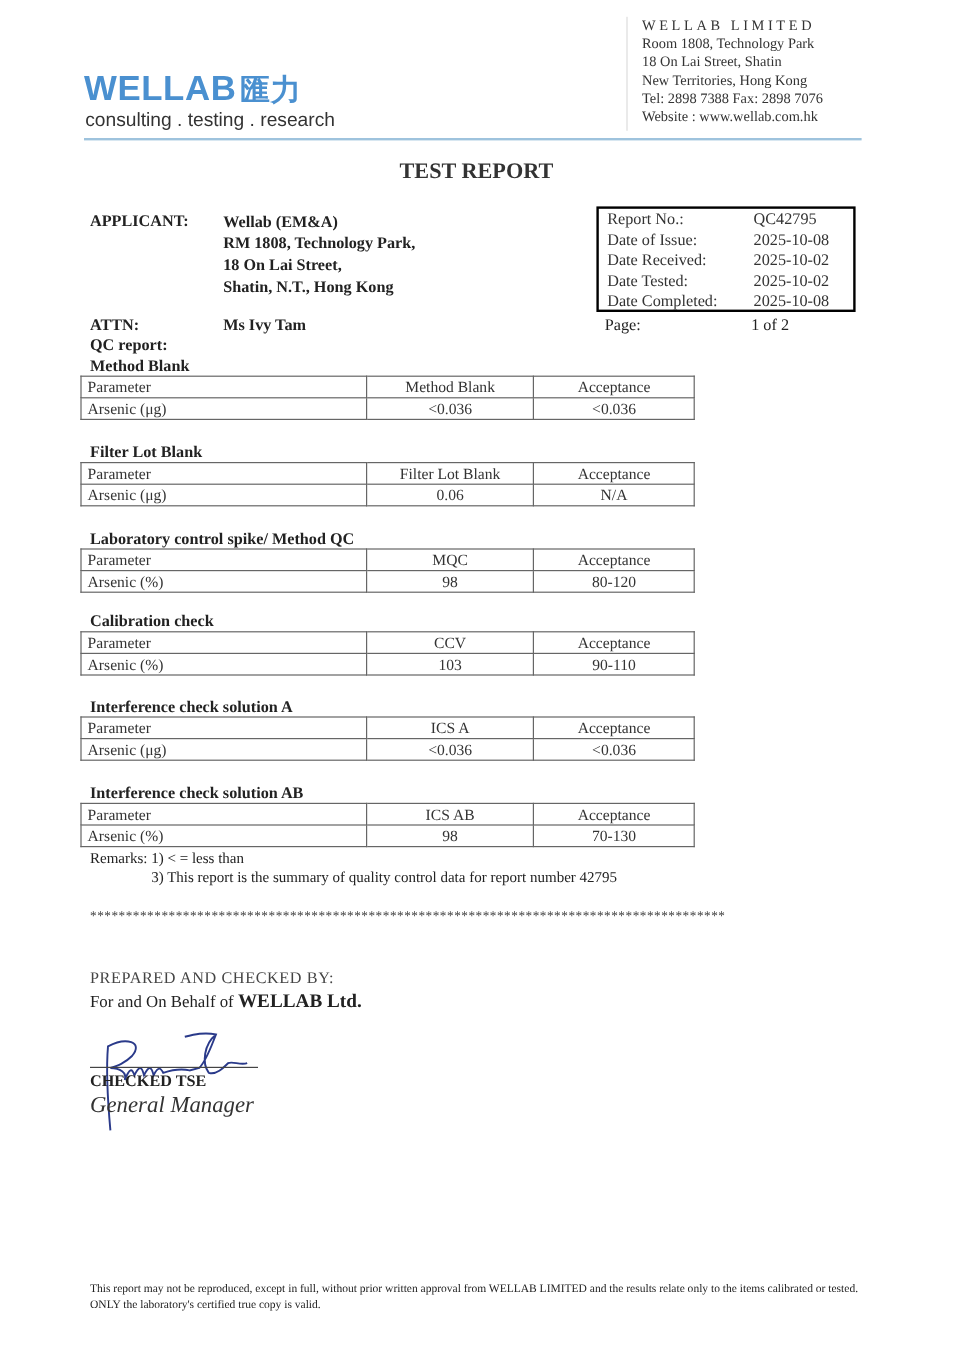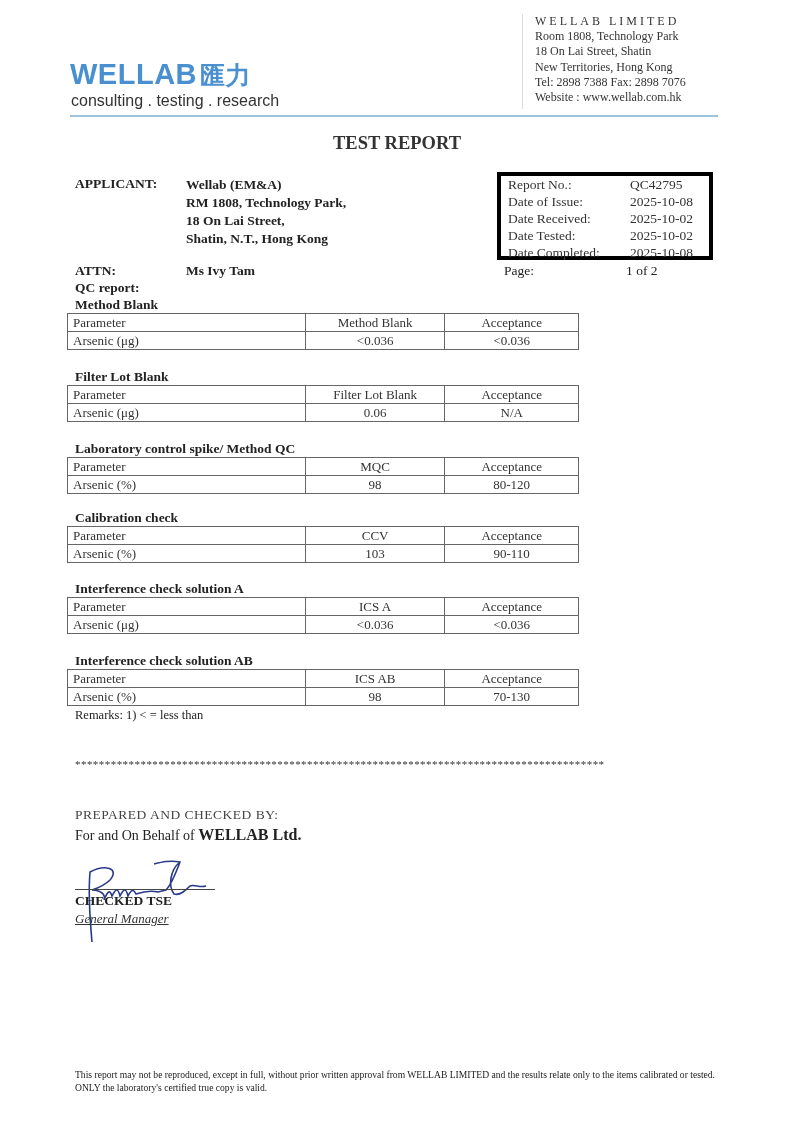--- a/index.html
+++ b/index.html
@@ -12,42 +12,42 @@
   .addr { left:535px; top:14px; font-size:12px; line-height:15.2px; color:#333; }
   .addr .co { letter-spacing:3px; }
   .addr-bar { left:522px; top:14px; width:1px; height:95px; background:#ddd; }
   .title { left:0; width:794px; top:133px; text-align:center; font-weight:bold; font-size:18.5px; color:#333; }
   .lbl { font-weight:bold; font-size:13.5px; }
   .applicant-lbl { left:75px; top:176px; }
   .applicant-val { left:186px; top:176px; line-height:18px; font-weight:bold; font-size:13.5px; }
   .attn-lbl { left:75px; top:263px; }
   .attn-val { left:186px; top:263px; }
   .qc-lbl { left:75px; top:280px; }
-  .info-box { left:497px; top:172px; width:216px; height:88px; border:4px solid #000000; box-sizing:border-box; }
+  .info-box { left:497px; top:172px; width:216px; height:88px; border:2px solid #000000; box-sizing:border-box; }
   .info-row { position:absolute; font-size:13.5px; color:#333; }
   .info-key { left:7px; }
   .info-val { left:129px; }
   .page-key { left:504px; top:263px; font-size:13.5px; }
   .page-val { left:626px; top:263px; font-size:13.5px; }
   .sec-title { left:75px; font-weight:bold; font-size:13.5px; }
   table.qc { position:absolute; left:67px; width:512px; border-collapse:collapse; font-size:13px; color:#333; }
   table.qc td { border:1px solid #666; height:17px; padding:0 5px; line-height:17px; }
   table.qc td.c1 { width:224px; text-align:left; }
   table.qc td.c2 { width:127px; text-align:center; }
   table.qc td.c3 { width:121px; text-align:center; }
   .remarks { left:75px; top:708px; font-size:12.5px; line-height:15.5px; color:#222; }
   .remarks .ind { padding-left:51px; }
   .stars { left:75px; top:758px; font-size:11px; letter-spacing:0.45px; color:#333; white-space:nowrap; }
   .prep { left:75px; top:807px; font-size:13.5px; color:#444; letter-spacing:0.5px; }
   .behalf { left:75px; top:826px; font-size:14px; color:#222; }
   .behalf b { font-size:16px; }
   .sig { left:70px; top:850px; }
   .sig-line { left:75px; top:889px; width:140px; height:1px; background:#444; }
   .name { left:75px; top:893px; font-weight:bold; font-size:13.5px; }
-  .role { left:75px; top:911px; font-style:italic; font-size:13px; color:#333;text-decoration:underline; }
+  .role { left:75px; top:911px; font-style:italic; font-size:19px; color:#333; }
   .footer { left:75px; top:1068px; width:650px; font-size:9.6px; line-height:13px; color:#222; }
 </style>
 </head>
 <body>
 
 <div class="abs logo-word">
   <span>WELLAB</span><span class="logo-cn">匯力</span>
 </div>
 <div class="abs logo-tag">consulting . testing . research</div>
 <div class="abs addr-bar"></div>
@@ -180,20 +180,21 @@
   <tr>
     <td class="c1">Arsenic (%)</td>
     <td class="c2">98</td>
     <td class="c3">70-130</td>
   </tr>
 </tbody>
   </table>
 
 <div class="abs remarks">
   <div>Remarks: 1) &lt; = less than</div>
+  <div class="ind">3) This report is the summary of quality control data for report number 42795</div>
 </div>
 <div class="abs stars">*****************************************************************************************</div>
 
 <div class="abs prep">PREPARED AND CHECKED BY:</div>
 <div class="abs behalf">
   <span>For and On Behalf of </span><b>WELLAB Ltd.</b>
 </div>
 <svg class="abs sig" width="160" height="100" viewBox="0 0 160 100">
   <path d="M22 92 C 20 70, 18 45, 20 22 C 35 14, 50 18, 40 30 C 34 36, 28 38, 22 40 C 30 40, 36 44, 34 50 C 38 40, 40 40, 42 46 C 46 38, 48 38, 50 46 C 54 38, 56 38, 58 46 C 62 38, 64 40, 66 44 C 72 42, 80 40, 88 42 L 96 40 C 102 34, 106 22, 110 12 C 100 10, 92 12, 84 14 M 110 12 C 100 20, 98 36, 104 44 C 110 46, 116 40, 120 36 C 124 34, 130 38, 136 36" fill="none" stroke="#2a3a8a" stroke-width="1.6"></path>
 </svg>

